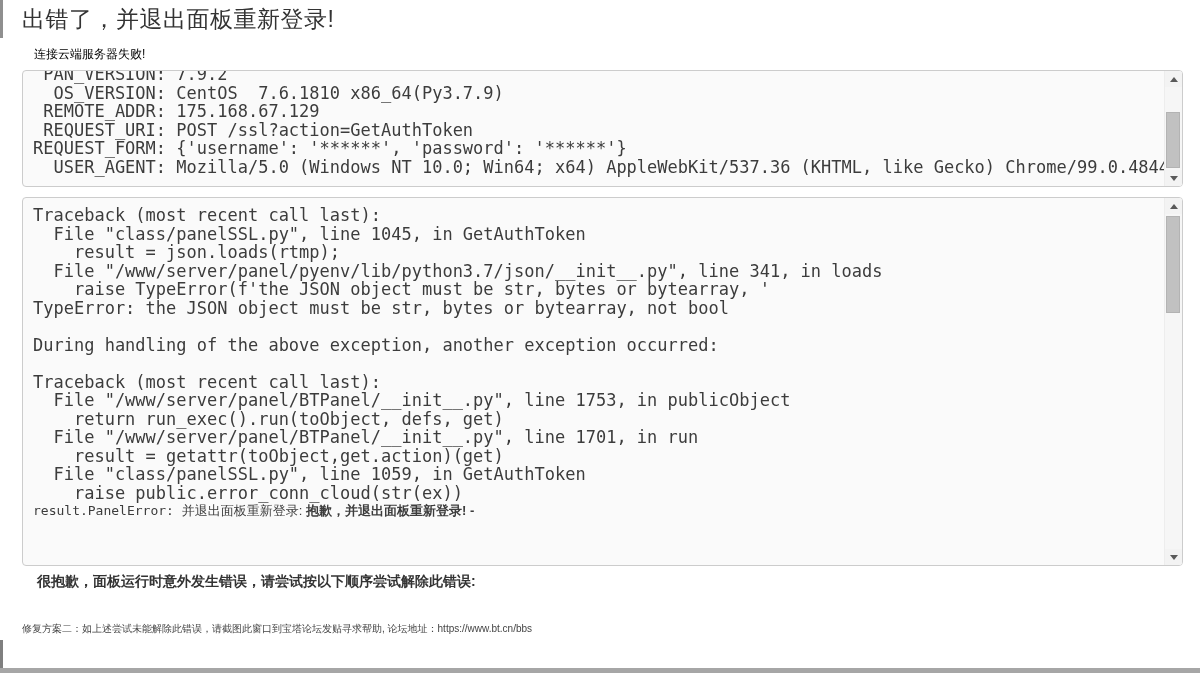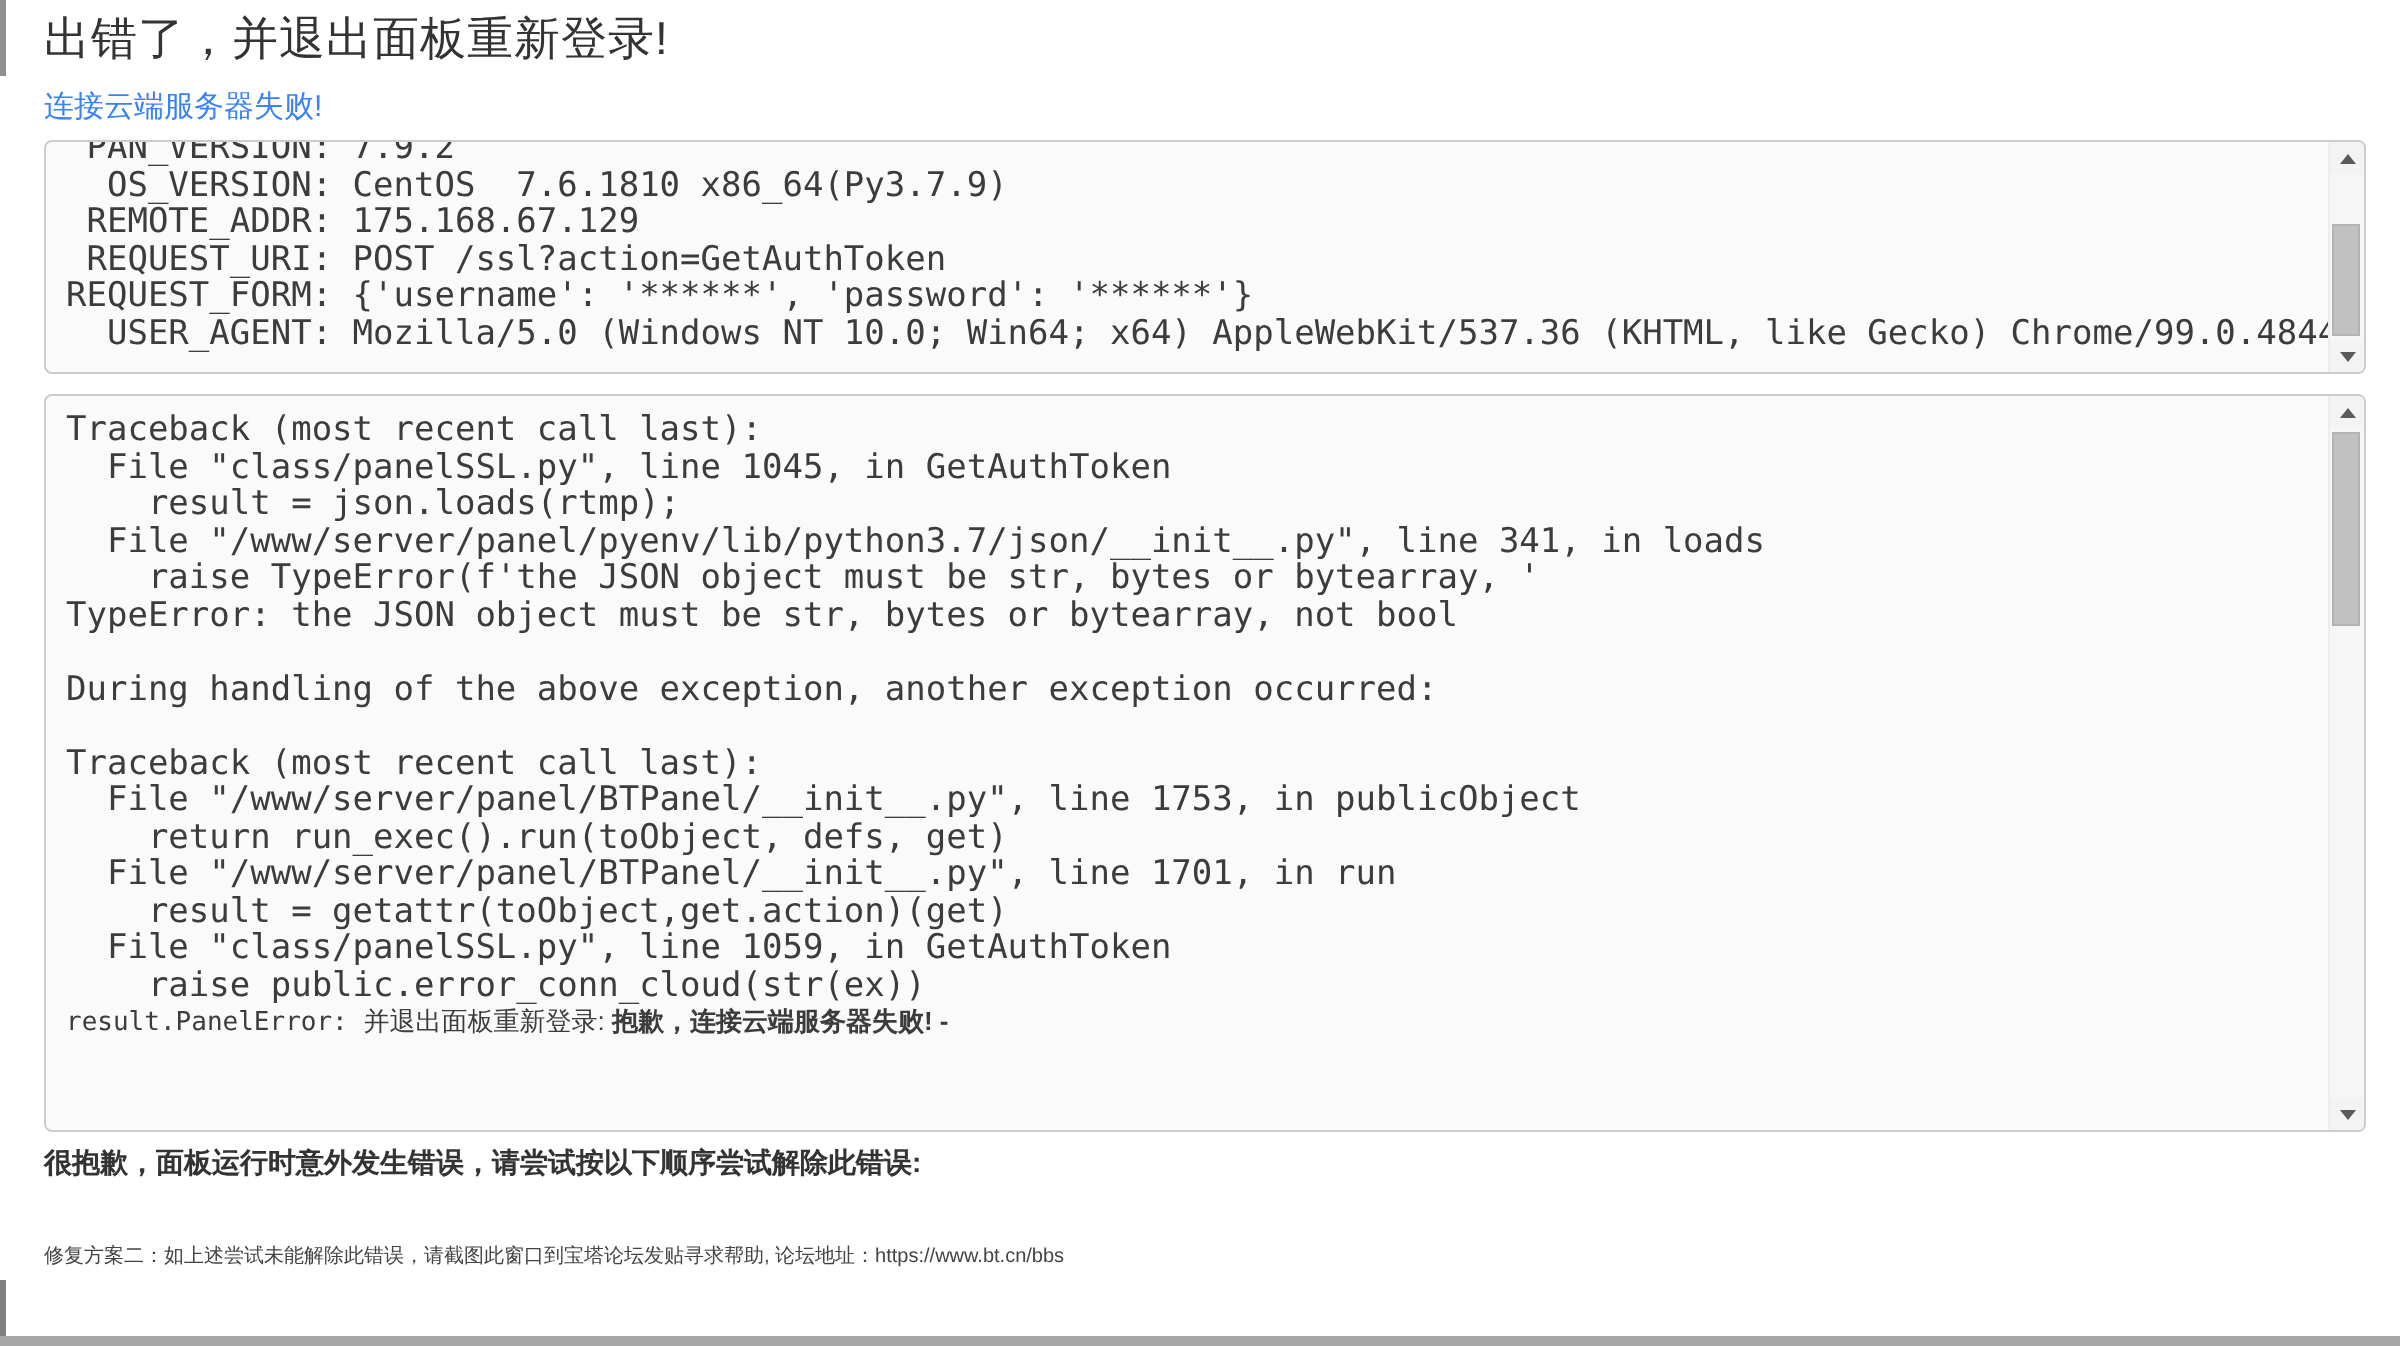--- a/index.html
+++ b/index.html
@@ -28,22 +28,22 @@
     position: absolute; left: 0; top: 668px; width: 1200px; height: 5px;
     background: #a6a6a6;
   }
   
   .page-title {
     position: absolute; left: 22px; top: 4px;
     font-size: 23px; line-height: 30px; font-weight: 400; color: #333333;
     letter-spacing: 0.5px;
   }
   .alert-text {
-    position: absolute; left: 22px; top: 46px;
-    font-size: 15px; line-height: 16px; color: #3b82f6;
+    position: absolute; left: 34px; top: 46px;
+    font-size: 12px; line-height: 16px; color: #000000;
   }
   
   .codebox {
     position: absolute; left: 22px; width: 1161px;
     background: #fafafa;
     border: 1px solid #cccccc;
     border-radius: 4px;
     box-sizing: border-box;
     overflow: hidden;
   }
@@ -100,21 +100,21 @@
   .sb-thumb {
     position: absolute; left: 1px; width: 14px;
     background: #c1c1c1;
     border: 1px solid #b3b3b3;
     box-sizing: border-box;
   }
   #request-scroll-thumb  { top: 41px;  height: 56px; }
   #traceback-scroll-thumb { top: 18px; height: 97px; }
   
   .help-intro {
-    position: absolute; left: 22px; top: 572px;
+    position: absolute; left: 37px; top: 572px;
     font-size: 14px; line-height: 19px; font-weight: bold; color: #333333;
   }
   .help-line-1 {
     position: absolute; left: 22px; top: 596px;
     font-size: 14px; line-height: 19px; color: #444444;
   }
   .help-line-2 {
     position: absolute; left: 22px; top: 619px;
     font-size: 10px; line-height: 19px; color: #444444;
   }
@@ -162,21 +162,21 @@
 
 During handling of the above exception, another exception occurred:
 
 Traceback (most recent call last):
   File "/www/server/panel/BTPanel/__init__.py", line 1753, in publicObject
     return run_exec().run(toObject, defs, get)
   File "/www/server/panel/BTPanel/__init__.py", line 1701, in run
     result = getattr(toObject,get.action)(get)
   File "class/panelSSL.py", line 1059, in GetAuthToken
     raise public.error_conn_cloud(str(ex))</pre>
-      <div class="final-line"><span>result.PanelError: </span><span class="cn">并退出面板重新登录: </span><span class="cn cn-bold">抱歉，连接云端服务器失败! -</span></div>
+      <div class="final-line"><span>result.PanelError: </span><span class="cn">并退出面板重新登录: </span><span class="cn cn-bold">抱歉，并退出面板重新登录! -</span></div>
     </div>
     <div class="vscrollbar">
       <div class="sb-btn up">
           <span class="tri-up"></span>
         </div>
       <div class="sb-thumb" id="traceback-scroll-thumb"></div>
       <div class="sb-btn down">
           <span class="tri-down"></span>
         </div>
     </div>

